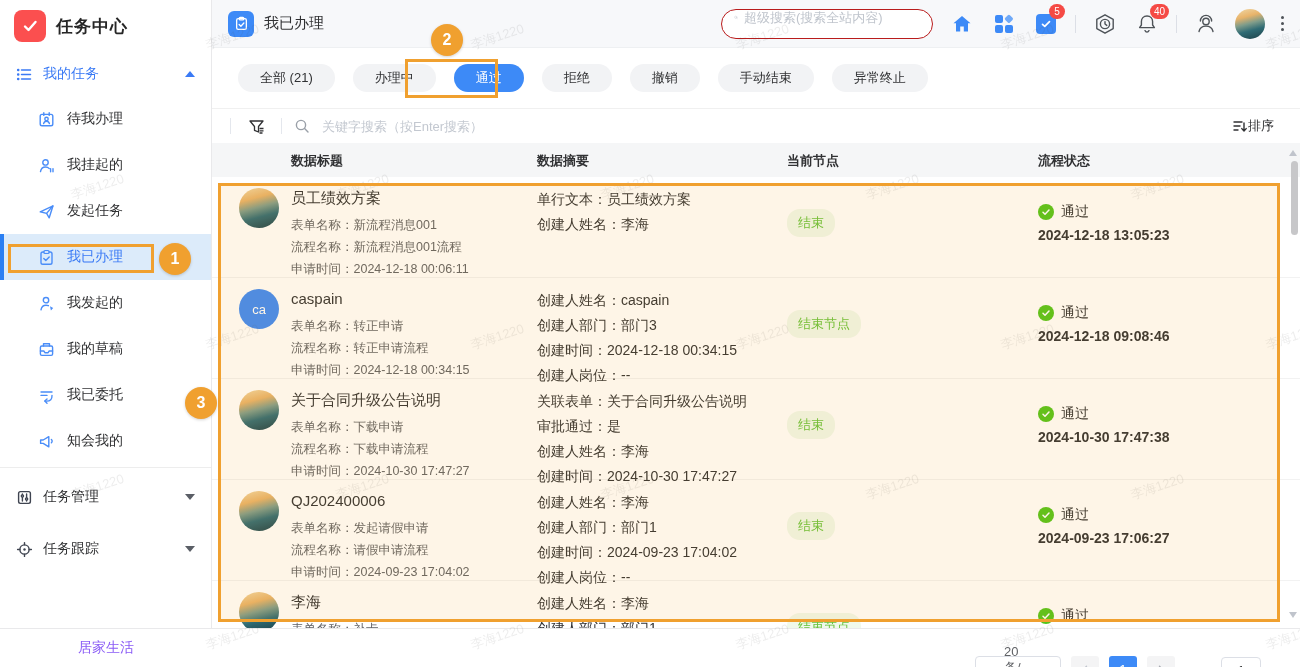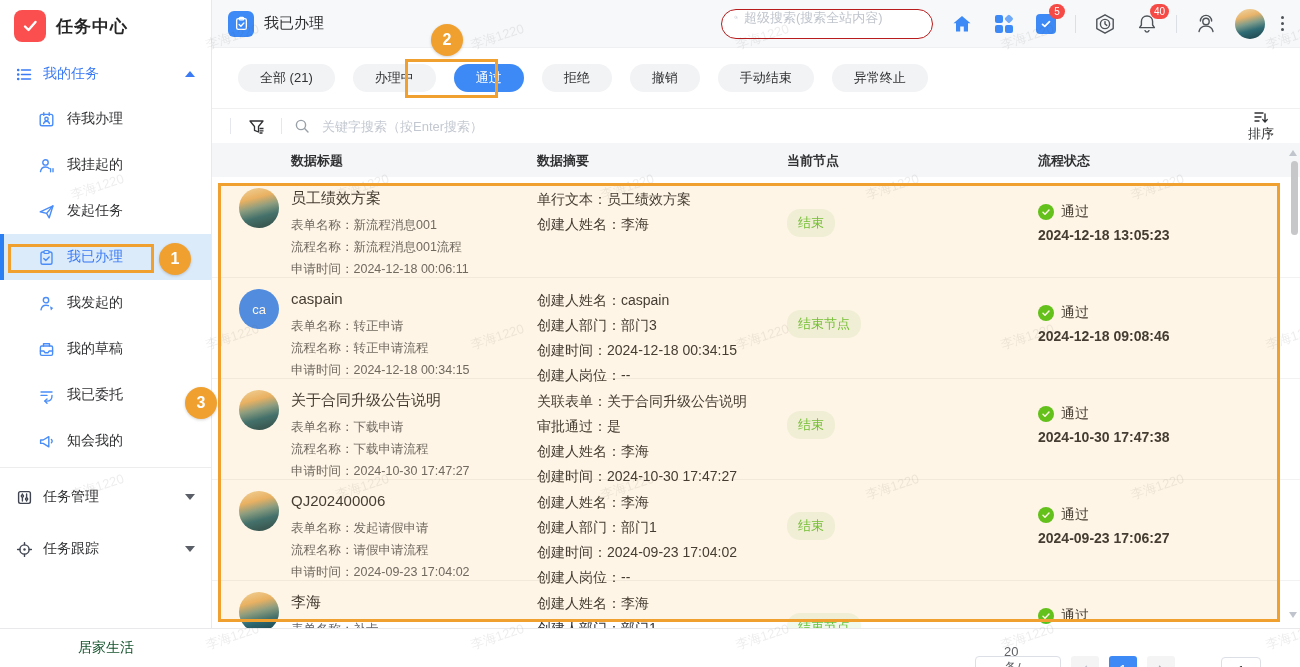--- a/index.html
+++ b/index.html
@@ -22,21 +22,21 @@
   .caret.down { border-top:6px solid #5a5e66; }
   .nav-item { position:relative; display:flex; align-items:center; height:46px; padding-left:38px; font-size:14px; color:#303133; cursor:pointer; }
   .nav-item .ni-icon { margin-right:12px; display:flex; }
   .nav-item.active { background:#dcebfa; color:#3a7af5; }
   .nav-item.active::before { content:""; position:absolute; left:0; top:0; bottom:0; width:4px; background:#2b7ff3; }
   .side-divider { height:1px; background:#ededed; margin:3px 0; }
   .group-row { display:flex; align-items:center; height:52px; padding:0 16px; font-size:14px; color:#303133; cursor:pointer; }
   .group-row .gh-icon { margin-right:10px; display:flex; }
   
   #footer { position:absolute; left:0; bottom:0; width:1300px; height:39px; background:#fff; border-top:1px solid #e9e9eb; display:flex; align-items:center; z-index:3; }
-  .footer-left { width:212px; text-align:center; font-size:14px; color:#14532d; cursor:pointer; }
+  .footer-left { width:212px; text-align:center; font-size:14px; color:#8b5cf6; cursor:pointer; }
   .footer-right { margin-left:auto; display:flex; align-items:flex-end; gap:10px; padding-right:16px; font-size:13px; color:#606266;margin-top:43px; }
   .page-size { width:86px; height:28px; border:1px solid #dcdfe6; border-radius:4px; background:#fff; display:flex; align-items:center; justify-content:center; gap:24px; color:#606266; cursor:pointer;padding-left:28px; }
   .sel-caret { width:0; height:0; border-left:4px solid transparent; border-right:4px solid transparent; border-top:5px solid #c0c4cc; }
   .pg-btn { width:28px; height:28px; border-radius:3px; background:#f4f4f5; display:flex; align-items:center; justify-content:center; font-size:14px; color:#a8abb2; cursor:pointer; }
   .pg-btn.current { background:#3d8af7; color:#fff; }
   .goto-input { width:40px; height:27px; border:1px solid #dcdfe6; border-radius:4px; text-align:center; font-size:13px; color:#303133; outline:none; font-family:inherit; }
   
   #main { position:absolute; left:212px; top:0; width:1088px; height:628px; background:#fff; overflow:hidden; }
   .topbar { height:48px; background:#f7f8fa; border-bottom:1px solid #eef0f2; display:flex; align-items:center; padding:0 16px; }
   .pt-icon { width:26px; height:26px; border-radius:6px; background:#3d8af7; display:flex; align-items:center; justify-content:center; margin-right:10px; }
@@ -54,21 +54,21 @@
   .kebab i { width:3px; height:3px; border-radius:50%; background:#4e5358; }
   
   .tabbar { height:61px; background:#fff; display:flex; align-items:center; padding:0 26px; gap:18px; border-bottom:1px solid #f0f0f0; }
   .tab-pill { height:28px; padding:0 22px; border-radius:15px; background:#f2f3f5; color:#303133; font-size:13px; display:flex; align-items:center; cursor:pointer; white-space:nowrap; }
   .tab-pill.active { background:#3d8af7; color:#fff; }
   
   .filter-row { height:34px; display:flex; align-items:center; padding:0 18px; gap:12px; }
   .vbar { width:1px; height:16px; background:#e4e7ed; }
   .kw-input { border:none; outline:none; font-size:13px; color:#303133; width:400px; background:transparent; font-family:inherit; }
   .kw-input::placeholder { color:#c3c8d0; }
-  .sort { margin-left:auto; display:flex; align-items:center; gap:0; font-size:13px; color:#303133; padding-right:8px; cursor:pointer;flex-direction:column; }
+  .sort { margin-left:auto; display:flex; align-items:center; gap:0; font-size:13px; color:#303133; padding-right:8px; cursor:pointer; }
   
   .table-header { position:relative; height:34px; background:#f5f6f7; font-size:13px; font-weight:700; color:#303133; }
   .table-header span { position:absolute; top:9px; }
   .th-0 { left:79px; } .th-1 { left:325px; } .th-2 { left:575px; } .th-3 { left:826px; }
   .list { position:relative; height:451px; background:#fff; overflow:hidden; }
   .row { position:relative; height:101px; border-bottom:1px solid #f2f2f2; cursor:pointer; }
   .avatar { position:absolute; left:27px; top:11px; width:40px; height:40px; border-radius:50%; }
   .avatar.photo { background:linear-gradient(165deg,#f0d9a8 0%,#e8b36a 28%,#7f9c8a 48%,#2f6b74 68%,#1d3f47 100%); }
   .avatar.initials { background:#3d8af7; color:#fff; font-size:13px; display:flex; align-items:center; justify-content:center; }
   .row-title { position:absolute; left:79px; top:12px; font-size:15px; color:#303133; }

